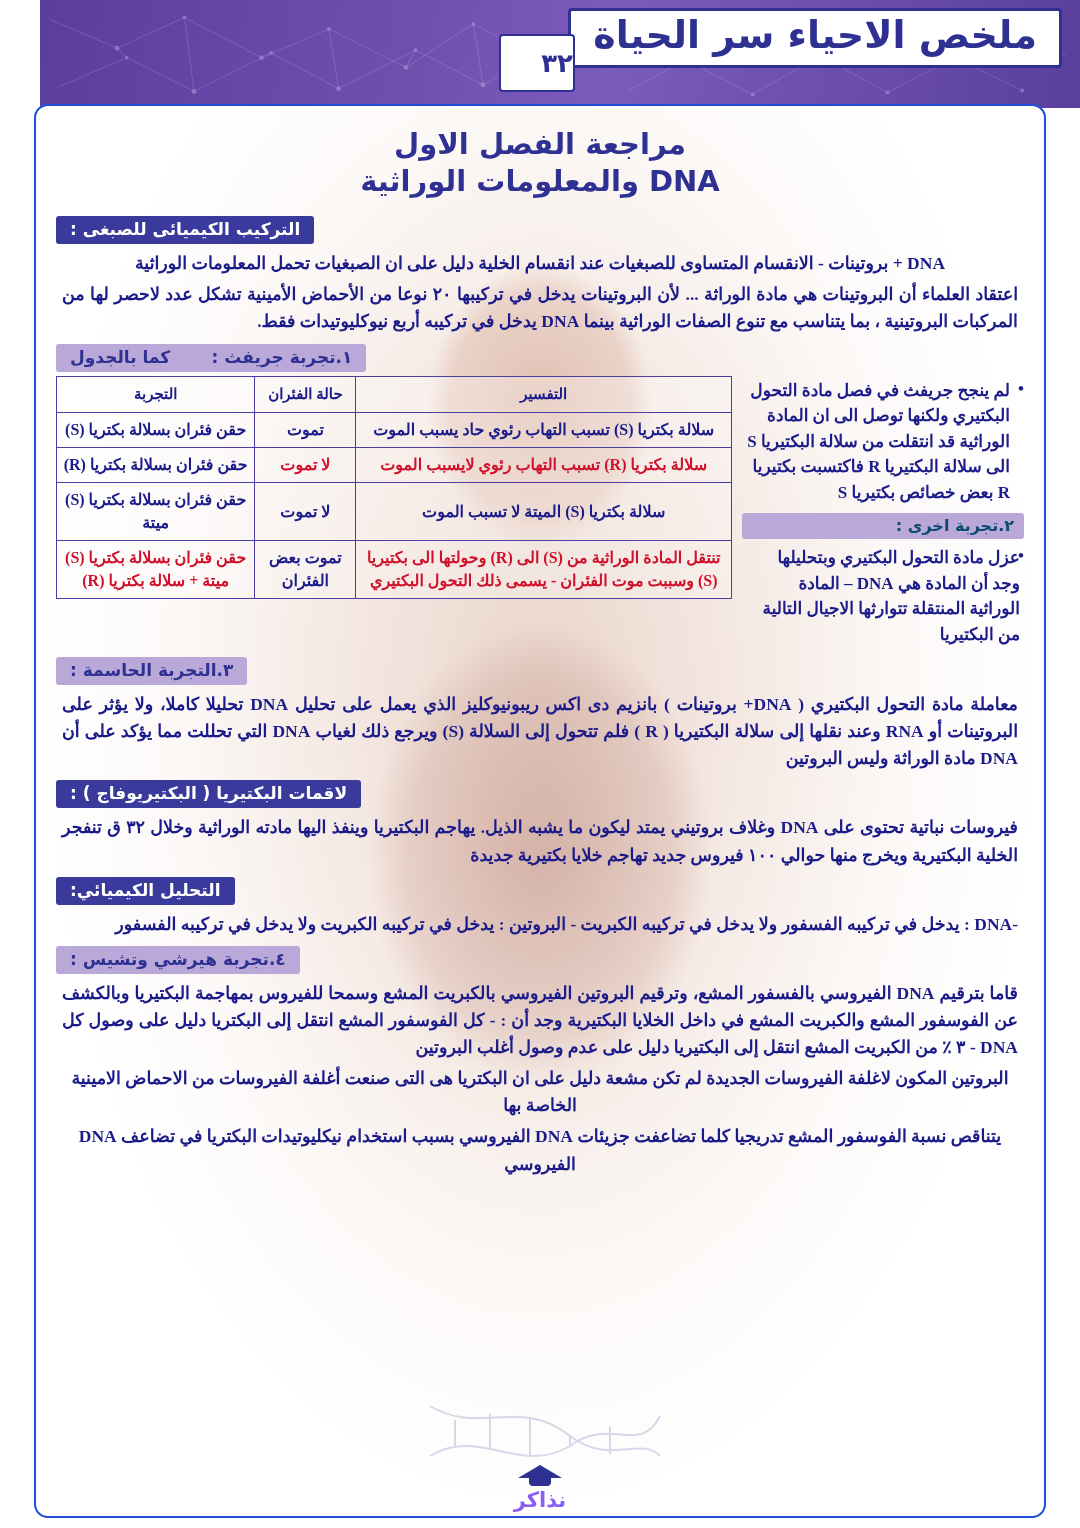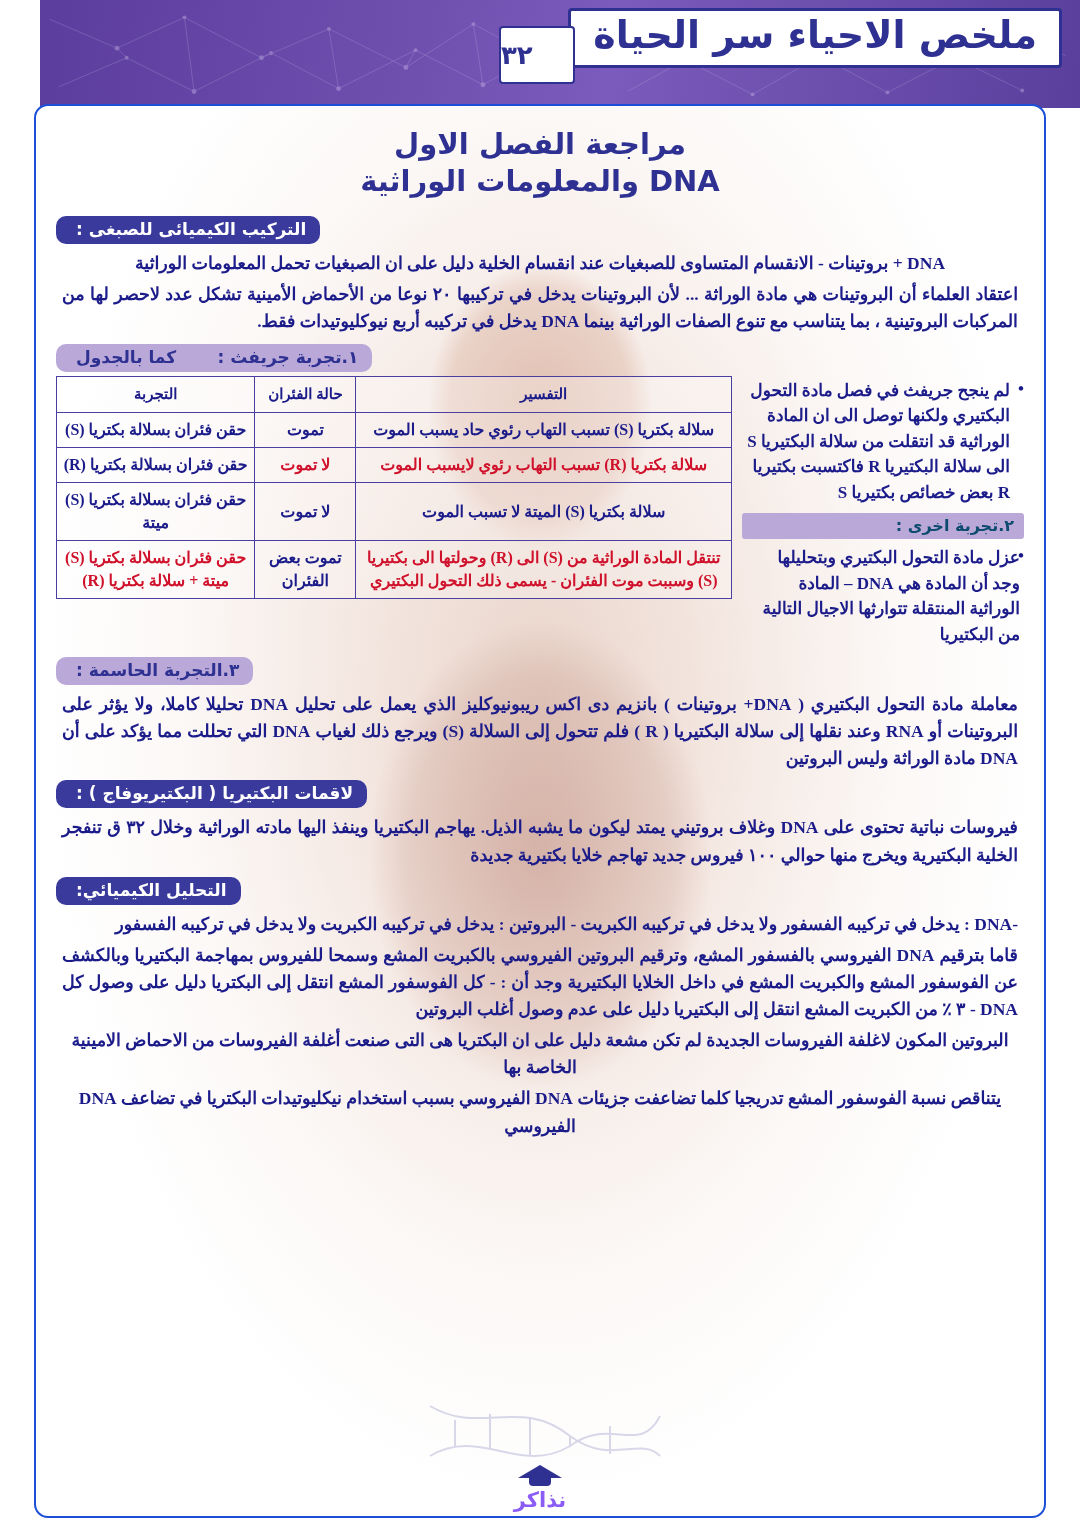--- a/index.html
+++ b/index.html
@@ -40,30 +40,30 @@
   .header-title {
     font-family: "DejaVu Sans", sans-serif;
     font-weight: bold;
     font-size: 38px;
     color: #2e3192;
     line-height: 1.1;
     white-space: nowrap;
   }
   .page-num-box {
     position: absolute;
-    top: 26px;
+    top: 34px;
     right: 505px;
     background: #ffffff;
     border: 2px solid #2e3192;
     border-radius: 4px;
     width: 72px;
     height: 54px;
     display: flex;
     align-items: center;
-    justify-content: flex-end;
+    justify-content: flex-start;
   }
   .page-num {
     font-family: "DejaVu Sans", sans-serif;
     font-size: 26px;
     color: #2e3192;
     font-weight: bold;
   }
 
   
   .page {
@@ -112,22 +112,22 @@
     margin-bottom: 10px;
   }
 
   .sec-head {
     display: inline-block;
     background: #3a3a9c;
     color: #ffffff;
     font-family: "DejaVu Sans", sans-serif;
     font-weight: bold;
     font-size: 17px;
-    padding: 3px 14px 5px 20px;
-    border-radius: 10px;
+    padding: 3px 14px 5px 14px;
+    border-radius: 3px;
     float: left;
     clear: both;
     margin: 6px 0 4px 0;
     text-align: center;
   }
   .sec-head.lilac {
     background: #b9a8d8;
     color: #2e3192;
   }
   .clearline { clear: both; }
@@ -376,20 +376,21 @@
     <div class="para">معاملة مادة التحول البكتيري ( DNA+ بروتينات ) بانزيم دى اكس ريبونيوكليز الذي يعمل على تحليل DNA تحليلا كاملا، ولا يؤثر على البروتينات أو RNA وعند نقلها إلى سلالة البكتيريا ( R ) فلم تتحول إلى السلالة (S) ويرجع ذلك لغياب DNA التي تحللت مما يؤكد على أن DNA مادة الوراثة وليس البروتين</div>
 
     <div class="sec-head">لاقمات البكتيريا ( البكتيريوفاج ) :</div>
     <div class="clearline"></div>
     <div class="para">فيروسات نباتية تحتوى على DNA وغلاف بروتيني يمتد ليكون ما يشبه الذيل. يهاجم البكتيريا وينفذ اليها مادته الوراثية وخلال ٣٢ ق تنفجر الخلية البكتيرية ويخرج منها حوالي ١٠٠ فيروس جديد تهاجم خلايا بكتيرية جديدة</div>
 
     <div class="sec-head">التحليل الكيميائي:</div>
     <div class="clearline"></div>
     <div class="para">-DNA : يدخل في تركيبه الفسفور ولا يدخل في تركيبه الكبريت - البروتين : يدخل في تركيبه الكبريت ولا يدخل في تركيبه الفسفور</div>
 
+    <div class="sec-head lilac">٤.تجربة هيرشي وتشيس :</div>
     <div class="clearline"></div>
     <div class="para">قاما بترقيم DNA الفيروسي بالفسفور المشع، وترقيم البروتين الفيروسي بالكبريت المشع وسمحا للفيروس بمهاجمة البكتيريا وبالكشف عن الفوسفور المشع والكبريت المشع في داخل الخلايا البكتيرية وجد أن : - كل الفوسفور المشع انتقل إلى البكتريا دليل على وصول كل DNA - ٣ ٪ من الكبريت المشع انتقل إلى البكتيريا دليل على عدم وصول أغلب البروتين</div>
     <div class="para center">البروتين المكون لاغلفة الفيروسات الجديدة لم تكن مشعة دليل على ان البكتريا هى التى صنعت أغلفة الفيروسات من الاحماض الامينية الخاصة بها</div>
     <div class="para center">يتناقص نسبة الفوسفور المشع تدريجيا كلما تضاعفت جزيئات DNA الفيروسي بسبب استخدام نيكليوتيدات البكتريا في تضاعف DNA الفيروسي</div>
 
   </div>
 
   <svg class="dna-deco" viewBox="0 0 260 90">
     <g stroke="#2e3192" stroke-width="2" fill="none">
       <path d="M20,10 C70,40 110,0 160,40 C200,70 230,40 250,60"></path>

